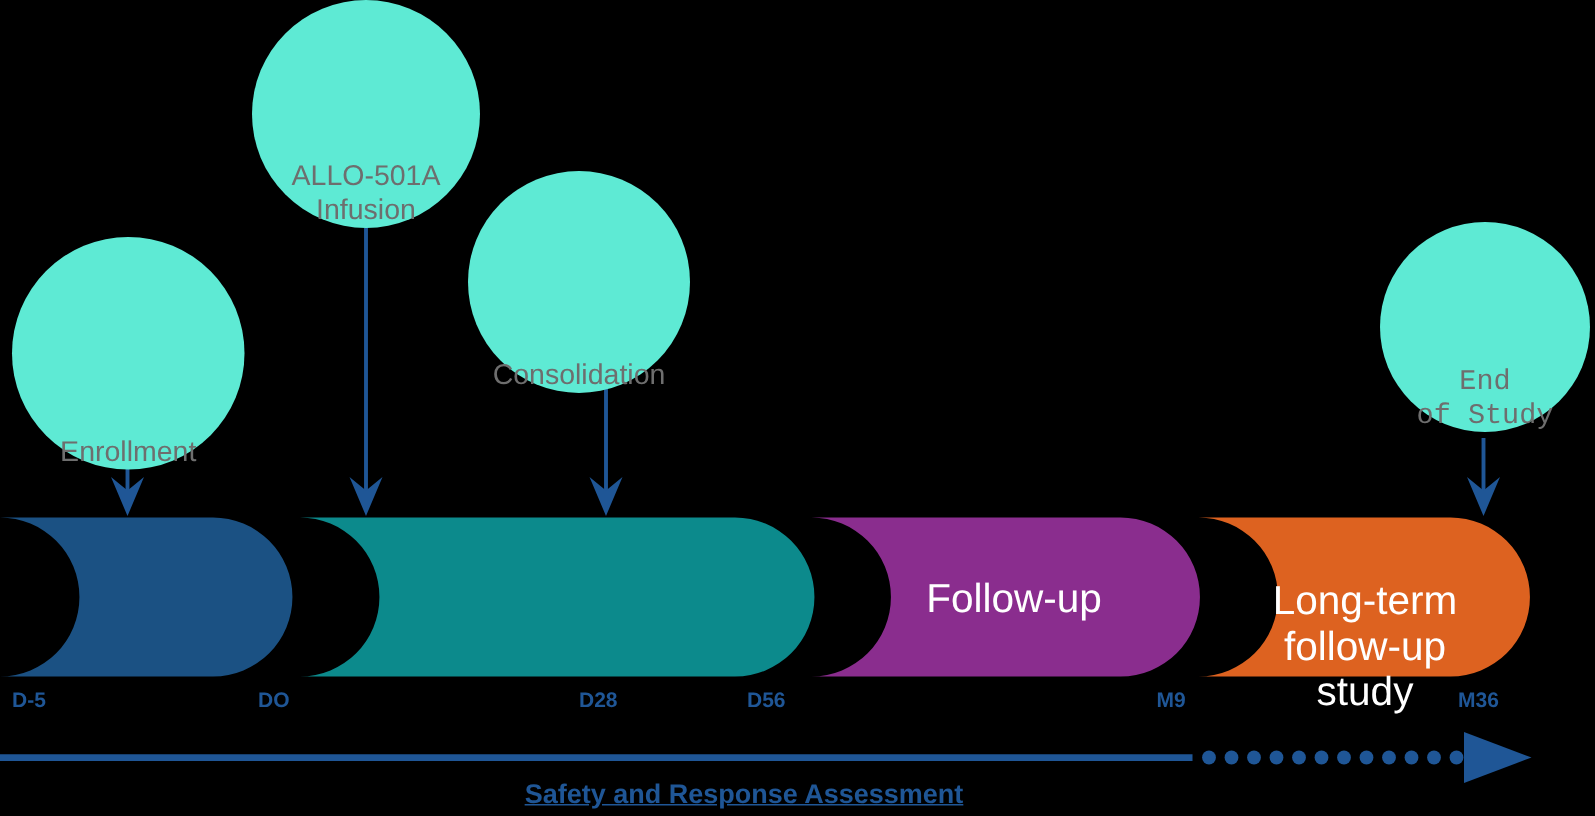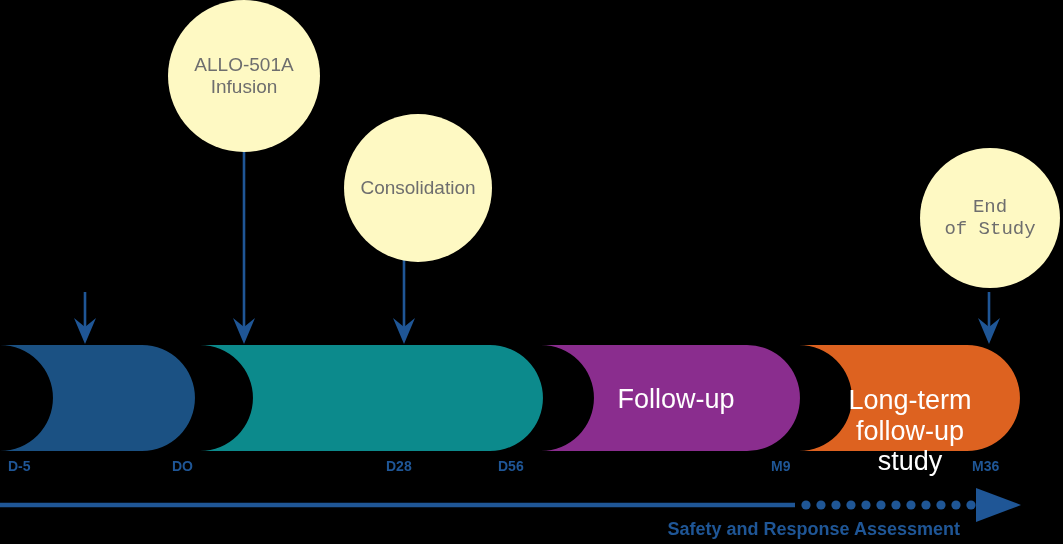--- a/index.html
+++ b/index.html
@@ -23,41 +23,41 @@
     left: 0;
     top: 0;
     width: 1063px;
     height: 544px;
     overflow: visible;
   }
   
   .bubble {
     position: absolute;
     border-radius: 50%;
-    background: #fef9c3;
+    background: #5eead4;
     display: flex;
-    align-items: center;
+    align-items: flex-end;
     justify-content: center;
     text-align: center;
     color: #6E6E6E;
     line-height: 1.18;
     white-space: pre-line;
   }
   #bubble-enrollment {
     left: 8px; top: 158px;
     width: 155px; height: 155px;
     font-size: 19px;
   }
   #bubble-infusion {
     left: 168px; top: 0px;
     width: 152px; height: 152px;
     font-size: 19px;
   }
   #bubble-consolidation {
-    left: 344px; top: 114px;
+    left: 312px; top: 114px;
     width: 148px; height: 148px;
     font-size: 19px;
   }
   #bubble-end-of-study {
     left: 920px; top: 148px;
     width: 140px; height: 140px;
     font-size: 19px;
     font-family: Liberation Mono, monospace;
   }
   
@@ -93,28 +93,29 @@
     position: absolute;
     color: #1F5696;
     font-size: 14px;
     font-weight: bold;
     top: 458px;
     white-space: nowrap;
   }
   
   #assessment-caption {
     position: absolute;
-    left: 0;
+    left: 16px;
     top: 519px;
     width: 960px;
-    text-align: right;
+    text-align: center;
     color: #1F5696;
     font-size: 18px;
     font-weight: bold;
     white-space: nowrap;
+    text-decoration: underline;
   }
 </style>
 </head>
 <body>
 
 <div id="stage">
 
   <svg class="layer" viewBox="0 0 1063 544" preserveAspectRatio="none" aria-hidden="true">
 
     <path fill="#1B5183" d="M 0,345
@@ -158,20 +159,23 @@
       <line x1="404" y1="240" x2="404" y2="330" stroke="#1F5696" stroke-width="2.6"></line>
       <path d="M 393,318 L 404,344 L 415,318 L 404,327 Z" fill="#1F5696"></path>
     </g>
 
     <g>
       <line x1="989" y1="292" x2="989" y2="330" stroke="#1F5696" stroke-width="2.6"></line>
       <path d="M 978,318 L 989,344 L 1000,318 L 989,327 Z" fill="#1F5696"></path>
     </g>
   </svg>
 
+  <div class="bubble" id="bubble-enrollment">
+    <span>Enrollment</span>
+  </div>
 
   <div class="bubble" id="bubble-infusion">
     <span>ALLO-501A
 Infusion</span>
   </div>
 
   <div class="bubble" id="bubble-consolidation">
     <span>Consolidation</span>
   </div>
 

